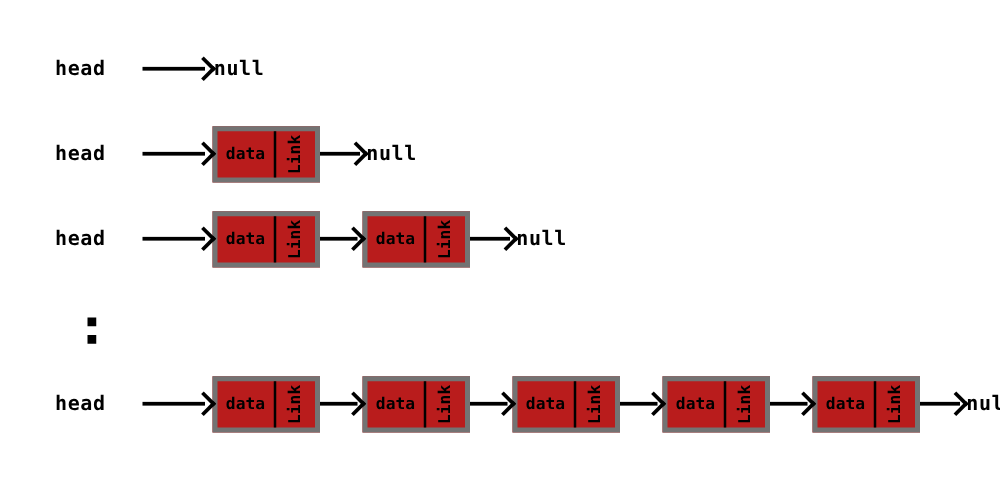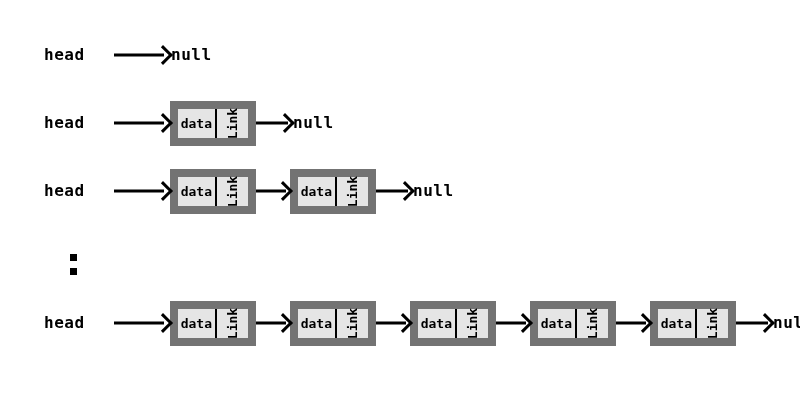--- a/index.html
+++ b/index.html
@@ -84,22 +84,22 @@
   .arrow-short .shaft { width: 30px; }
 
   .arrow-tail { width: 36px; }
   .arrow-tail .shaft { width: 32px; }
 
   
   .node {
     box-sizing: border-box;
     width: 86px;
     height: 45px;
-    border: 8px solid #737373;
-    background: #e5e5e5;
+    border: 4px solid #737373;
+    background: #b91c1c;
     display: flex;
     align-items: stretch;
     flex: 0 0 auto;
   }
   .node .data-cell {
     flex: 1 1 auto;
     display: flex;
     align-items: center;
     justify-content: center;
     border-right: 2px solid #000000;

